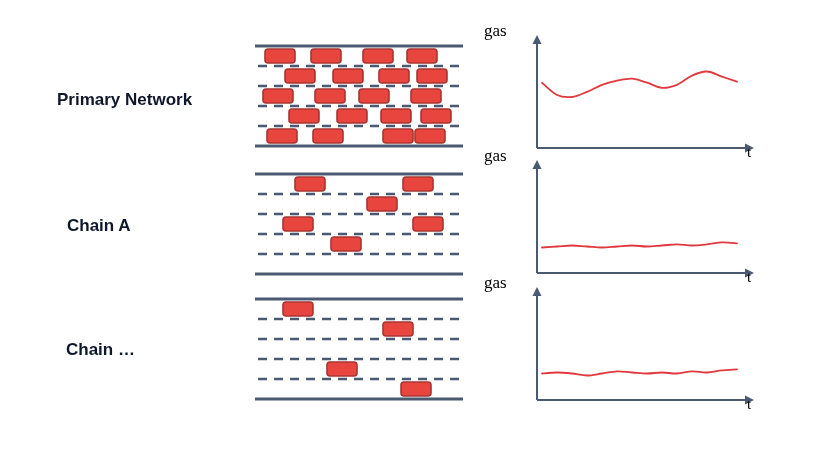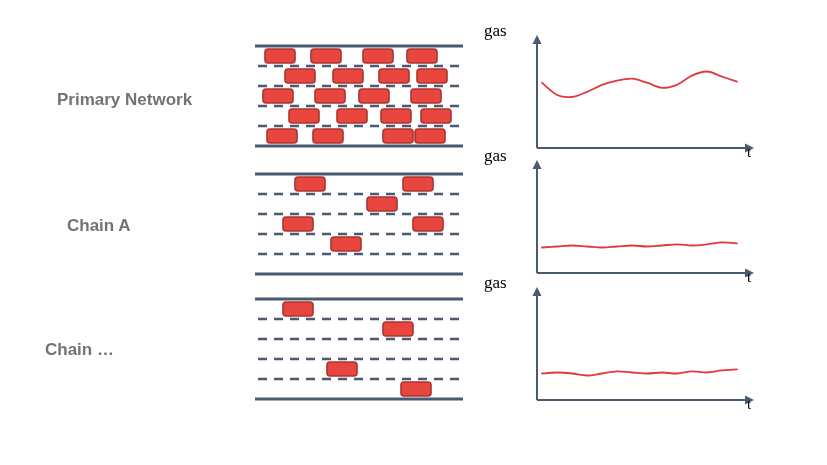--- a/index.html
+++ b/index.html
@@ -12,26 +12,26 @@
     width: 827px;
     height: 465px;
     background: #ffffff;
     font-family: "Liberation Sans", sans-serif;
     overflow: hidden;
   }
   .row-label {
     position: absolute;
     font-weight: bold;
     font-size: 17px;
-    color: #737373;
+    color: #0f172a;
     white-space: nowrap;
   }
   #label-0 { left: 57px;  top: 90px;  }
   #label-1 { left: 67px;  top: 216px; }
-  #label-2 { left: 45px;  top: 340px; text-align: right; }
+  #label-2 { left: 66px;  top: 340px; text-align: right; }
   .lanes {
     position: absolute;
     left: 255px;
     width: 208px;
     height: 112px;
   }
   #lanes-0 { top: 40px;  }
   #lanes-1 { top: 168px; }
   #lanes-2 { top: 293px; }
   .plot {

